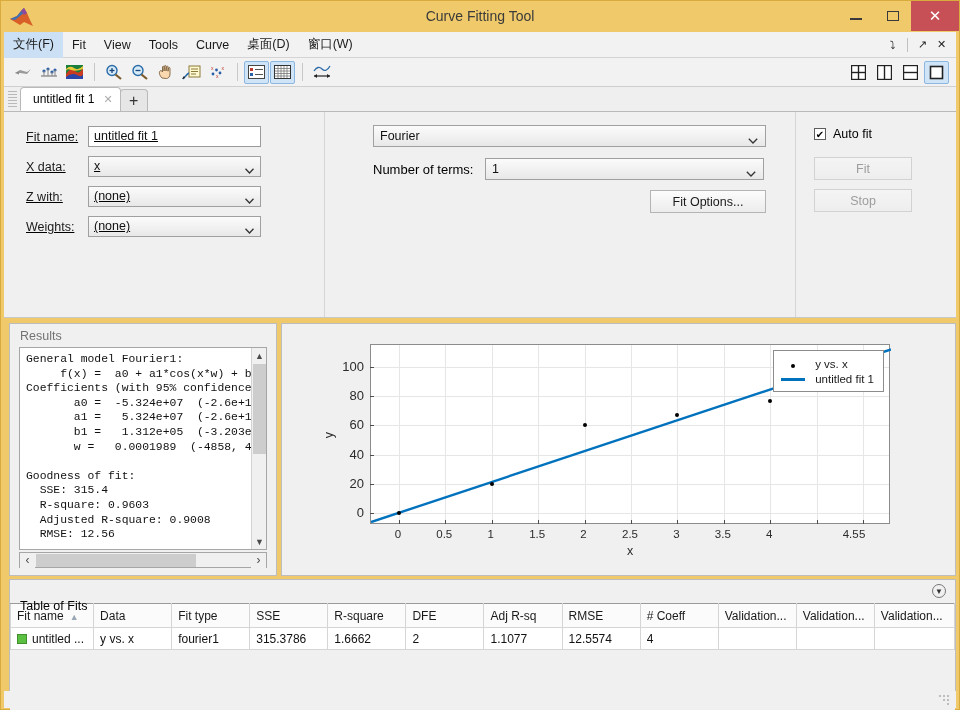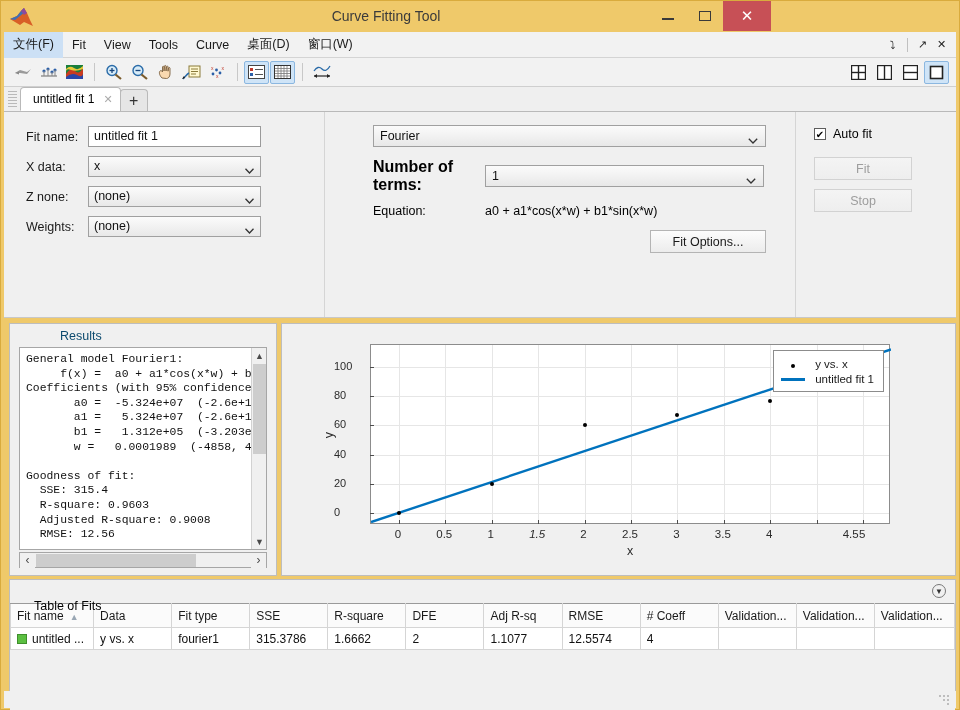--- a/index.html
+++ b/index.html
@@ -11,21 +11,21 @@
     background: #efc96a;
     overflow: hidden;
   }
   .window {
     position: absolute; left:0; top:0; width:960px; height:710px;
     background:#efc96a;
     border: 1px solid #d9ab3d;
   }
   
   .titlebar {
-    position:absolute; left:0; top:0; width:770px; height:31px;
+    position:absolute; left:0; top:0; width:958px; height:31px;
     background:#efc96a;
     display:flex; align-items:center;
   }
   .logo { width:30px; height:22px; margin-left:7px; position:relative; }
   .title-text {
     position:absolute; left:0; right:0; text-align:center;
     font-size:14px; color:#3b3b3b; line-height:31px;
     pointer-events:none;
   }
   .winbtns { position:absolute; right:0; top:0; height:31px; display:flex; }
@@ -86,21 +86,21 @@
     background:#e6e6e6; border:1px solid #b9b9b9; border-bottom:none;
     border-radius:4px 4px 0 0; font-size:16px; color:#333; margin-left:-1px;
   }
 
   
   .config {
     position:absolute; left:3px; top:111px; width:952px; height:206px;
     background:#f0f0f0; border-bottom:1px solid #c8c8c8;
     display:flex;
   }
-  .col-left { width:320px; padding:14px 0 0 22px; position:relative;}
+  .col-left { width:320px; padding:14px 0 0 22px; position:relative;text-decoration:underline;}
   .col-mid  { flex:1; padding:13px 8px 0 48px; border-left:1px solid #d5d5d5; border-right:1px solid #d5d5d5; position:relative;}
   .col-right{ width:160px; padding:15px 0 0 18px; }
 
   .frow { display:flex; align-items:center; margin-bottom:9px; }
   .flabel { width:62px; font-size:12.5px; color:#1a1a1a; }
   .finput {
     width:173px; height:21px; background:#fff; border:1px solid #9a9a9a;
     font-size:12.5px; padding:0 5px; line-height:19px; color:#111;
   }
   .fselect {
@@ -112,21 +112,21 @@
   .fselect .chev { position:absolute; right:6px; top:4px; }
 
   .wideselect {
     width:393px; height:22px; border:1px solid #a0a0a0;
     background:linear-gradient(#fbfbfb,#e8e8e8);
     font-size:12.5px; padding:0 6px; line-height:20px; color:#111;
     display:flex; align-items:center; position:relative; margin-bottom:11px;
   }
   .wideselect .chev { position:absolute; right:7px; top:4px; }
   .termsrow { display:flex; align-items:center; margin-bottom:10px; }
-  .termslabel { width:112px; font-size:16px;font-weight:bold; }
+  .termslabel { width:112px; font-size:13px; }
   .termsselect {
     width:279px; height:22px; border:1px solid #a0a0a0;
     background:linear-gradient(#fbfbfb,#e8e8e8);
     font-size:12.5px; padding:0 6px; line-height:20px; color:#111;
     display:flex; align-items:center; position:relative;
   }
   .termsselect .chev { position:absolute; right:7px; top:4px; }
   .eqrow { display:flex; margin-bottom:12px; font-size:12.5px; }
   .eqlabel { width:112px; }
   .cbrow { display:flex; align-items:center; font-size:12.5px; margin-bottom:14px; }
@@ -140,21 +140,21 @@
   }
   .btn.disabled { color:#9d9d9d; background:linear-gradient(#f4f4f4,#eeeeee); border-color:#d2d2d2;}
   .fitopt-wrap { display:flex; justify-content:flex-end; width:393px; }
   .fitbtn { width:116px; margin-bottom:8px; }
 
   
   .results {
     position:absolute; left:8px; top:322px; width:268px; height:253px;
     background:#f0f0f0; border:1px solid #bdbdbd;
   }
-  .panel-title { font-size:12.5px; padding:5px 0 4px 10px; color:#0c4a6e;margin-left:40px; }
+  .panel-title { font-size:12.5px; padding:5px 0 4px 10px; color:#737373; }
   .results-box {
     position:absolute; left:9px; top:23px; width:248px; height:203px;
     background:#fff; border:1px solid #a6a6a6; overflow:hidden;
   }
   .results-text {
     font-family:"Liberation Mono","DejaVu Sans Mono",monospace;
     font-size:11.4px; line-height:14.6px; color:#111;
     white-space:pre; padding:4px 0 0 6px;
   }
   .vscroll {
@@ -177,21 +177,21 @@
   }
   .axes {
     position:absolute; left:88px; top:20px; width:520px; height:180px;
     background:#fff; border:1px solid #8c8c8c;
   }
   .gridv { position:absolute; top:0; bottom:0; width:1px; background:#e6e6e6; }
   .gridh { position:absolute; left:0; right:0; height:1px; background:#e6e6e6; }
   .tickmark-x { position:absolute; bottom:-1px; width:1px; height:4px; background:#4d4d4d;}
   .tickmark-y { position:absolute; left:-1px; width:4px; height:1px; background:#4d4d4d;}
   .xlab { position:absolute; font-size:11.5px; color:#2b2b2b; transform:translateX(-50%); }
-  .ylab { position:absolute; font-size:11px; color:#2b2b2b; transform:translateY(-50%); }
+  .ylab { position:absolute; font-size:13px; color:#2b2b2b; transform:translateY(-50%); text-align:right;}
   .axis-title-x { position:absolute; font-size:12.5px; color:#2b2b2b; left:0; right:0; text-align:center; }
   .axis-title-y { position:absolute; font-size:12.5px; color:#2b2b2b;
                   transform:rotate(-90deg); transform-origin:center; }
   .dot { position:absolute; width:4px; height:4px; background:#000; border-radius:50%;
          transform:translate(-50%,-50%); }
   .legendbox {
     position:absolute; background:#fff; border:1px solid #8c8c8c;
     padding:5px 9px 5px 7px; font-size:11.5px;
   }
   .legrow { display:flex; align-items:center; height:15px; }
@@ -200,21 +200,21 @@
   .legline { width:24px; }
   .legline i { display:inline-block; width:24px; height:2.6px; background:#0072bd; vertical-align:middle;}
   .legtxt { margin-left:10px; color:#1a1a1a; }
 
   
   .tablefits {
     position:absolute; left:8px; top:578px; width:947px; height:112px;
     background:#f0f0f0; border:1px solid #bdbdbd;
   }
   .tf-head { height:23px; display:flex; align-items:center; position:relative; }
-  .tf-title { font-size:12.5px; padding-left:24px;margin-top:28px; }
+  .tf-title { font-size:12.5px; padding-left:10px;margin-top:28px; }
   .tf-collapse { position:absolute; right:9px; top:4px; width:14px; height:14px;
                  border:1px solid #777; border-radius:50%; display:flex;
                  align-items:center; justify-content:center; font-size:8px; color:#333; }
   table.tf { border-collapse:collapse; width:945px; background:#fff; table-layout:fixed;}
   table.tf th {
     background:#fbfbfb; border:1px solid #d5d5d5; border-top:1px solid #9a9a9a;
     font-weight:normal; font-size:12px; text-align:left; padding:4px 6px; height:24px;
     color:#1a1a1a; overflow:hidden; white-space:nowrap;
   }
   table.tf td {
@@ -434,21 +434,21 @@
         <div class="fselect">
           <span>x</span>
           <span class="chev">
             <svg width="9" height="6" viewBox="0 0 9 6">
                 <path d="M0.5 0.8 L4.5 5 L8.5 0.8" stroke="#333" stroke-width="1.3" fill="none"></path>
               </svg>
           </span>
         </div>
       </div>
       <div class="frow">
-        <div class="flabel">Z none:</div>
+        <div class="flabel">Z with:</div>
         <div class="fselect">
           <span>(none)</span>
           <span class="chev">
             <svg width="9" height="6" viewBox="0 0 9 6">
                 <path d="M0.5 0.8 L4.5 5 L8.5 0.8" stroke="#333" stroke-width="1.3" fill="none"></path>
               </svg>
           </span>
         </div>
       </div>
       <div class="frow">
@@ -476,24 +476,20 @@
       <div class="termsrow">
         <div class="termslabel">Number of terms:</div>
         <div class="termsselect">
           <span>1</span>
           <span class="chev">
             <svg width="10" height="6" viewBox="0 0 10 6">
                 <path d="M0.8 0.8 L5 5 L9.2 0.8" stroke="#333" stroke-width="1.3" fill="none"></path>
               </svg>
           </span>
         </div>
-      </div>
-      <div class="eqrow">
-        <div class="eqlabel">Equation:</div>
-        <div>a0 + a1*cos(x*w) + b1*sin(x*w)</div>
       </div>
       <div class="fitopt-wrap">
         <div class="btn fitbtn">Fit Options...</div>
       </div>
     </div>
 
     <div class="col-right">
       <div class="cbrow" style="margin-bottom:16px;">
         <div class="cbox">✔</div>
         <span>Auto fit</span>
@@ -590,21 +586,21 @@
         <div class="legrow">
           <span class="legline"><i></i></span>
           <span class="legtxt">untitled fit 1</span>
         </div>
       </div>
     </div>
     <div id="xticklabels">
         <div class="xlab" style="left: 115.857px; top: 204px;">0</div>
         <div class="xlab" style="left: 162.286px; top: 204px;">0.5</div>
         <div class="xlab" style="left: 208.714px; top: 204px;">1</div>
-        <div class="xlab" style="left: 255.143px; top: 204px; font-style: italic;">1.5</div>
+        <div class="xlab" style="left: 255.143px; top: 204px;">1.5</div>
         <div class="xlab" style="left: 301.571px; top: 204px;">2</div>
         <div class="xlab" style="left: 348px; top: 204px;">2.5</div>
         <div class="xlab" style="left: 394.429px; top: 204px;">3</div>
         <div class="xlab" style="left: 440.857px; top: 204px;">3.5</div>
         <div class="xlab" style="left: 487.286px; top: 204px;">4</div>
         <div class="xlab" style="left: 533.714px; top: 204px; margin-left: 35px;">4.5</div>
         <div class="xlab" style="left: 580.143px; top: 204px;">5</div>
       </div>
     <div id="yticklabels">
         <div class="ylab" style="top: 188.293px; left: 52px; width: 30px;">0</div>

